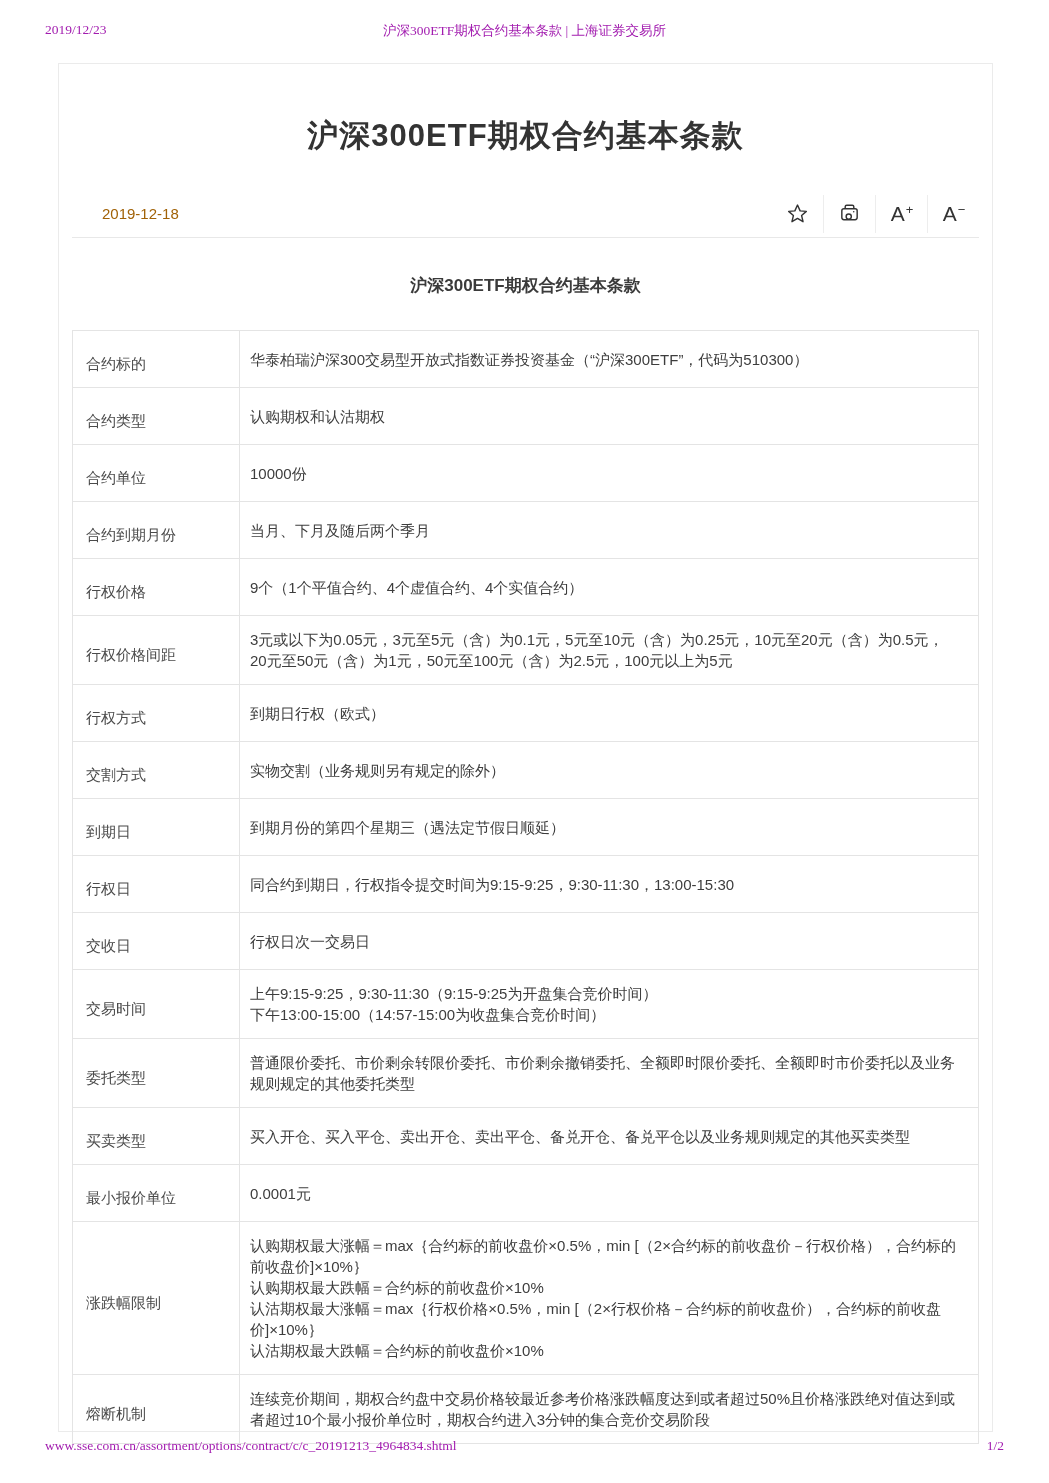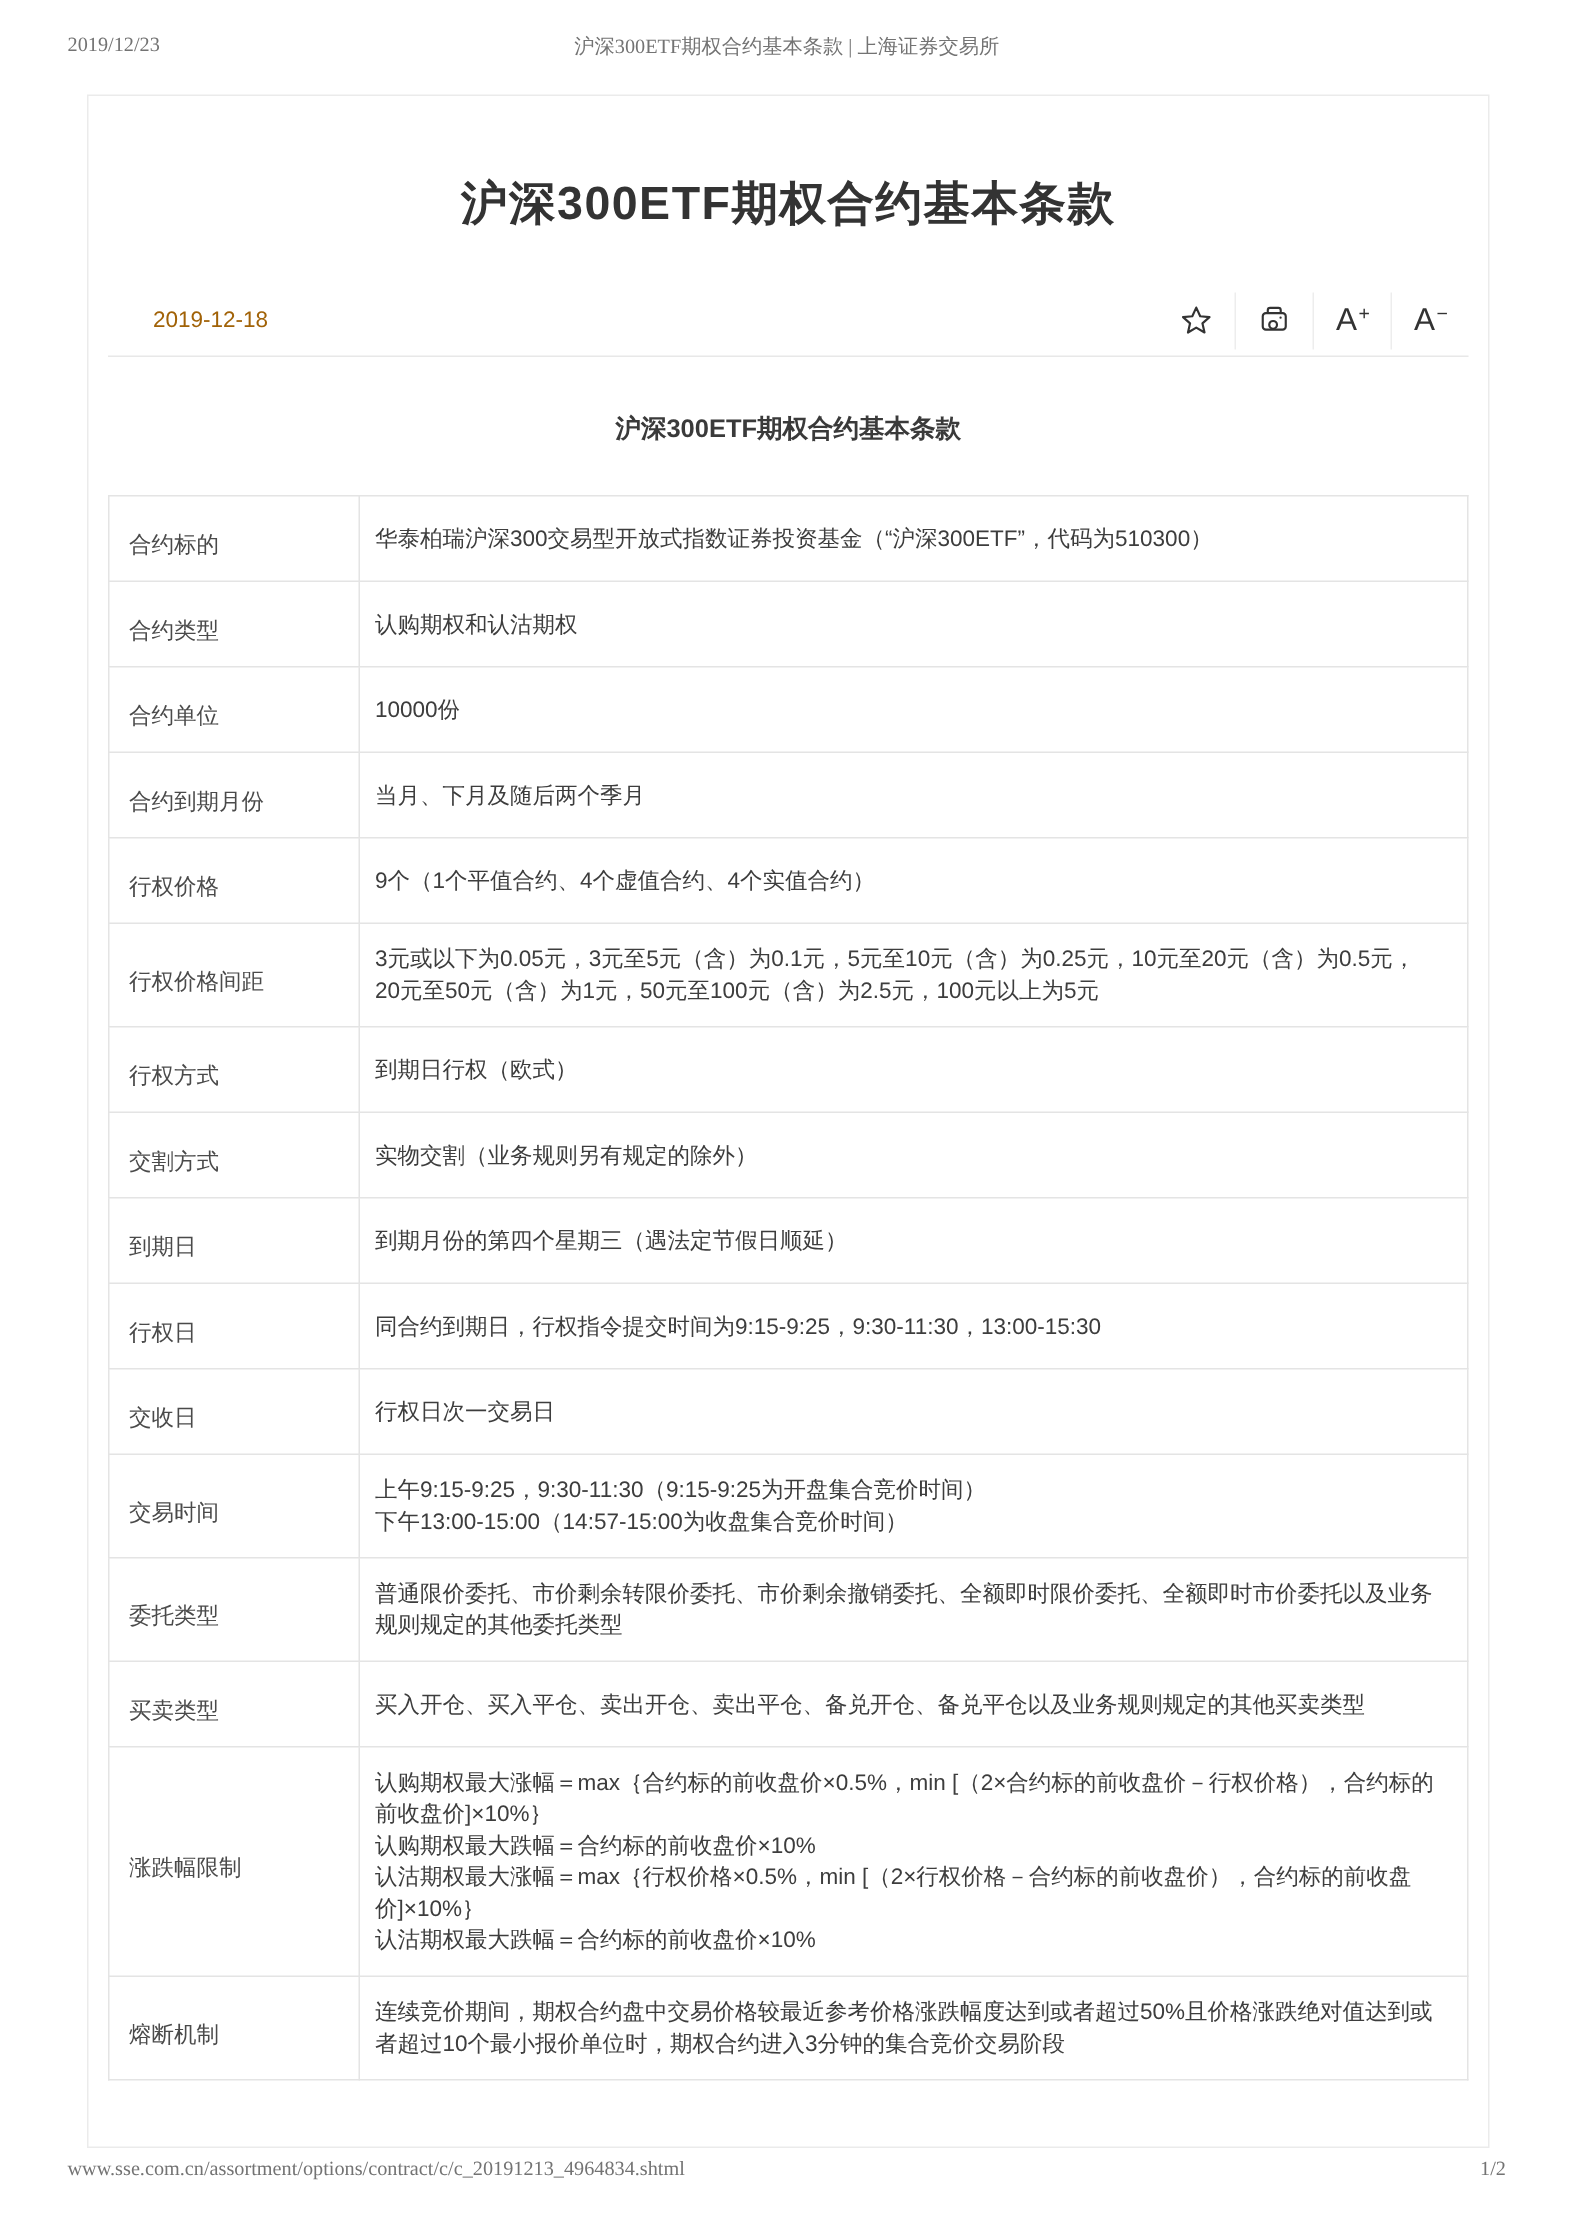--- a/index.html
+++ b/index.html
@@ -9,21 +9,21 @@
     background:#ffffff;
     font-family:"Liberation Sans","DejaVu Sans",sans-serif;
     color:#383838;
     position:relative;
     overflow:hidden;
   }
   
   .print-header, .print-footer {
     position:absolute; left:45px; right:45px;
     font-family:"Liberation Serif","DejaVu Serif",serif;
-    font-size:13.5px; color:#737373;
+    font-size:13.5px; color:#a21caf;
   }
   .print-header { top:22px; height:18px; }
   .print-header .ph-date { position:absolute; left:0; top:0; }
   .print-header .ph-title { position:absolute; left:0; right:0; text-align:center; top:0; }
   .print-footer { top:1438px; height:18px; }
   .print-footer .pf-url { position:absolute; left:0; top:0; }
   .print-footer .pf-page { position:absolute; right:0; top:0; }
 
   
   .page-box {
@@ -198,20 +198,24 @@
   <tr>
     <th>委托类型</th>
     <td>普通限价委托、市价剩余转限价委托、市价剩余撤销委托、全额即时限价委托、全额即时市价委托以及业务规则规定的其他委托类型</td>
   </tr>
 
   <tr>
     <th>买卖类型</th>
     <td>买入开仓、买入平仓、卖出开仓、卖出平仓、备兑开仓、备兑平仓以及业务规则规定的其他买卖类型</td>
   </tr>
 
+  <tr>
+    <th>最小报价单位</th>
+    <td>0.0001元</td>
+  </tr>
 
 
   <tr>
     <th>涨跌幅限制</th>
     <td>认购期权最大涨幅＝max｛合约标的前收盘价×0.5%，min [（2×合约标的前收盘价－行权价格），合约标的前收盘价]×10%｝
 认购期权最大跌幅＝合约标的前收盘价×10%
 认沽期权最大涨幅＝max｛行权价格×0.5%，min [（2×行权价格－合约标的前收盘价），合约标的前收盘价]×10%｝
 认沽期权最大跌幅＝合约标的前收盘价×10%</td>
   </tr>
 

